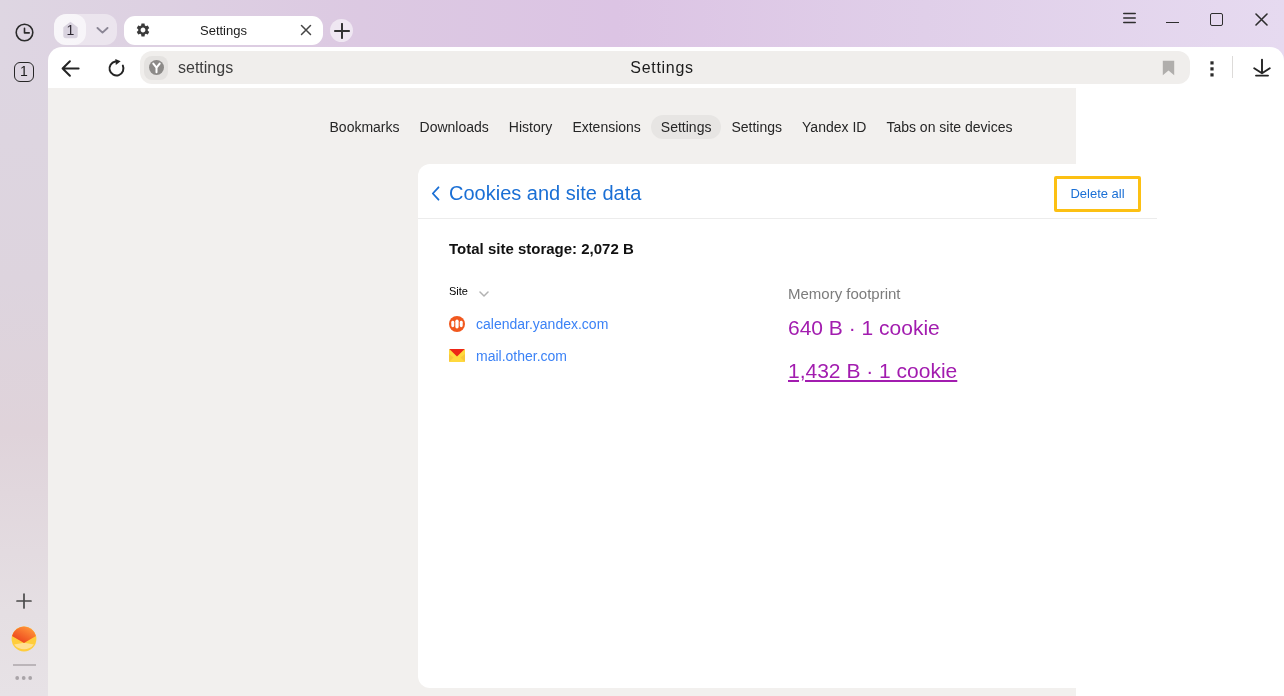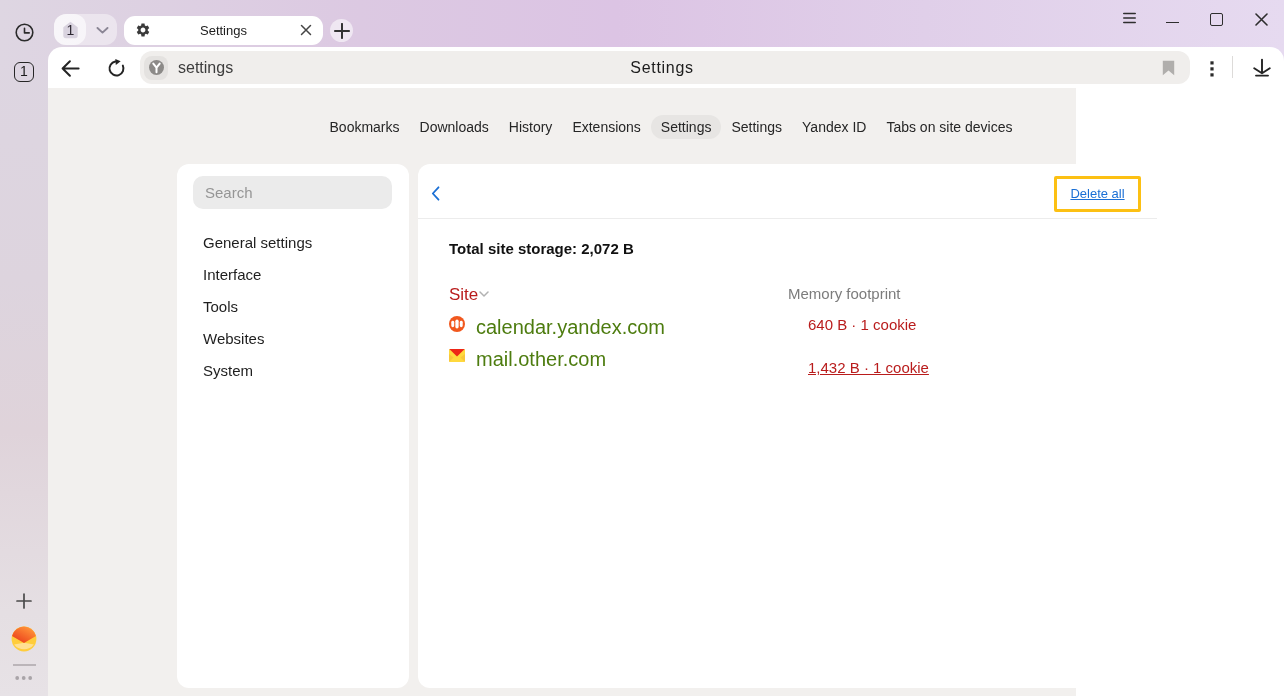--- a/index.html
+++ b/index.html
@@ -56,30 +56,30 @@
     background:#ebebeb; border-radius:10px; line-height:33px;
     padding-left:12px; font-size:15px; color:#959595;
   }
   .menuitem { position:absolute; left:26px; font-size:15px; color:#1e1e1e; }
   
   .rp-chev { position:absolute; left:13px; top:22px; }
   .rp-title { position:absolute; left:31px; top:18px; font-size:20px; color:#1a6fd5; }
   .delbox {
     position:absolute; left:636px; top:12px; width:87px; height:36px;
     border:3.5px solid #fcc013; border-radius:2px; background:#fff;
-    text-align:center; line-height:29px; font-size:13px; color:#1a6fd5;text-decoration:underline;
+    text-align:center; line-height:29px; font-size:13px; color:#1a6fd5;
   }
   .rp-divider { position:absolute; left:0; top:54px; width:739px; height:1px; background:#ececec; }
   .total { position:absolute; left:31px; top:76px; font-size:15px; font-weight:bold; color:#111; }
-  .th-site { position:absolute; left:31px; top:121px; font-size:17px; color:#b91c1c; }
+  .th-site { position:absolute; left:31px; top:121px; font-size:11px; color:#000000; }
   .th-sort { position:absolute; left:61px; top:127px; }
   .th-mem { position:absolute; left:370px; top:121px; font-size:15px; color:#7c7c7c; }
   .row-icon { position:absolute; left:31px; }
-  .row-site { position:absolute; left:58px; font-size:20px; color:#4d7c0f; }
-  .row-mem { position:absolute; left:370px; font-size:15px; color:#b91c1c;margin-left:20px; }
+  .row-site { position:absolute; left:58px; font-size:14px; color:#3b82f6; }
+  .row-mem { position:absolute; left:370px; font-size:21px; color:#a21caf; }
   
   .rail { position:absolute; z-index:2; }
 </style>
 </head>
 <body>
   <div class="topstrip"></div>
 
   <svg class="rail" style="left:15px; top:23px;" width="19" height="19" viewBox="0 0 19 19">
     <circle cx="9.5" cy="9.5" r="8.3" fill="none" stroke="#2b2b2b" stroke-width="1.6"></circle>
     <path d="M9.5 5.2 V9.9 H14.2" fill="none" stroke="#2b2b2b" stroke-width="1.6" stroke-linecap="round" stroke-linejoin="round"></path>
@@ -176,33 +176,26 @@
         <span>Bookmarks</span>
         <span>Downloads</span>
         <span>History</span>
         <span>Extensions</span>
         <span class="pill">Settings</span>
         <span>Settings</span>
         <span>Yandex ID</span>
         <span>Tabs on site devices</span>
       </div>
 
-      <div class="panel left-panel">
-        <div class="searchbox">Search</div>
-        <div class="menuitem" style="top:69.5px;">General settings</div>
-        <div class="menuitem" style="top:101.5px;">Interface</div>
-        <div class="menuitem" style="top:133.5px;">Tools</div>
-        <div class="menuitem" style="top:165.5px;">Websites</div>
-        <div class="menuitem" style="top:197.5px;">System</div>
-      </div>
 
       <div class="panel right-panel">
         <svg class="rp-chev" width="9" height="15" viewBox="0 0 9 15">
           <path d="M7.5 1.3 L1.8 7.5 L7.5 13.7" fill="none" stroke="#1a6fd5" stroke-width="1.8" stroke-linecap="round" stroke-linejoin="round"></path>
         </svg>
+        <div class="rp-title">Cookies and site data</div>
         <div class="delbox">Delete all</div>
         <div class="rp-divider"></div>
         <div class="total">Total site storage: 2,072 B</div>
 
         <div class="th-site">Site</div>
         <svg class="th-sort" width="10" height="6" viewBox="0 0 10 6">
           <path d="M1 1 L5 5 L9 1" fill="none" stroke="#b2b2b2" stroke-width="1.5" stroke-linecap="round" stroke-linejoin="round"></path>
         </svg>
         <div class="th-mem">Memory footprint</div>
 

